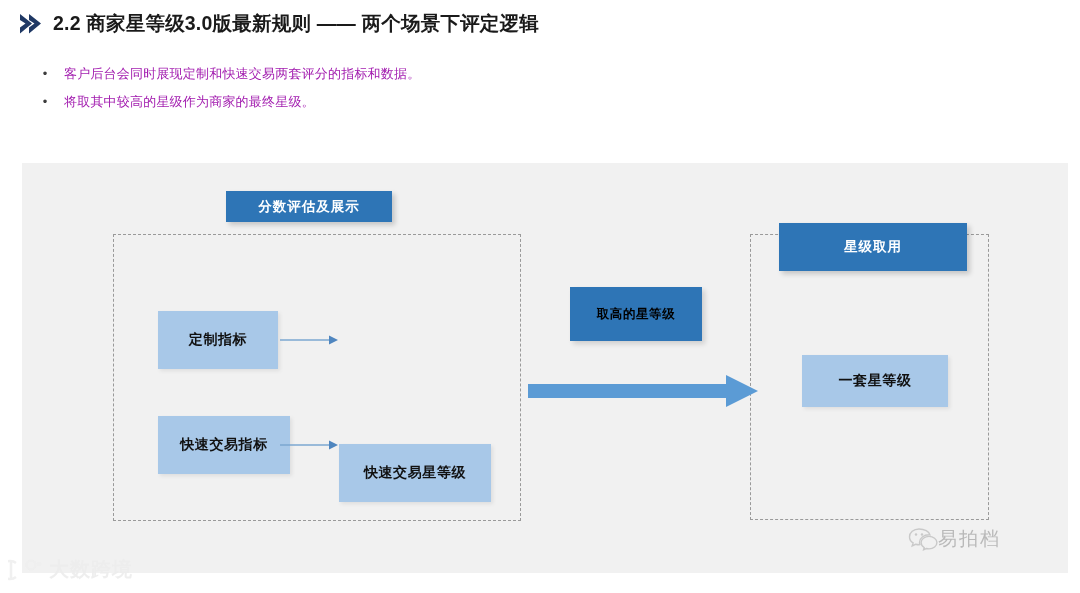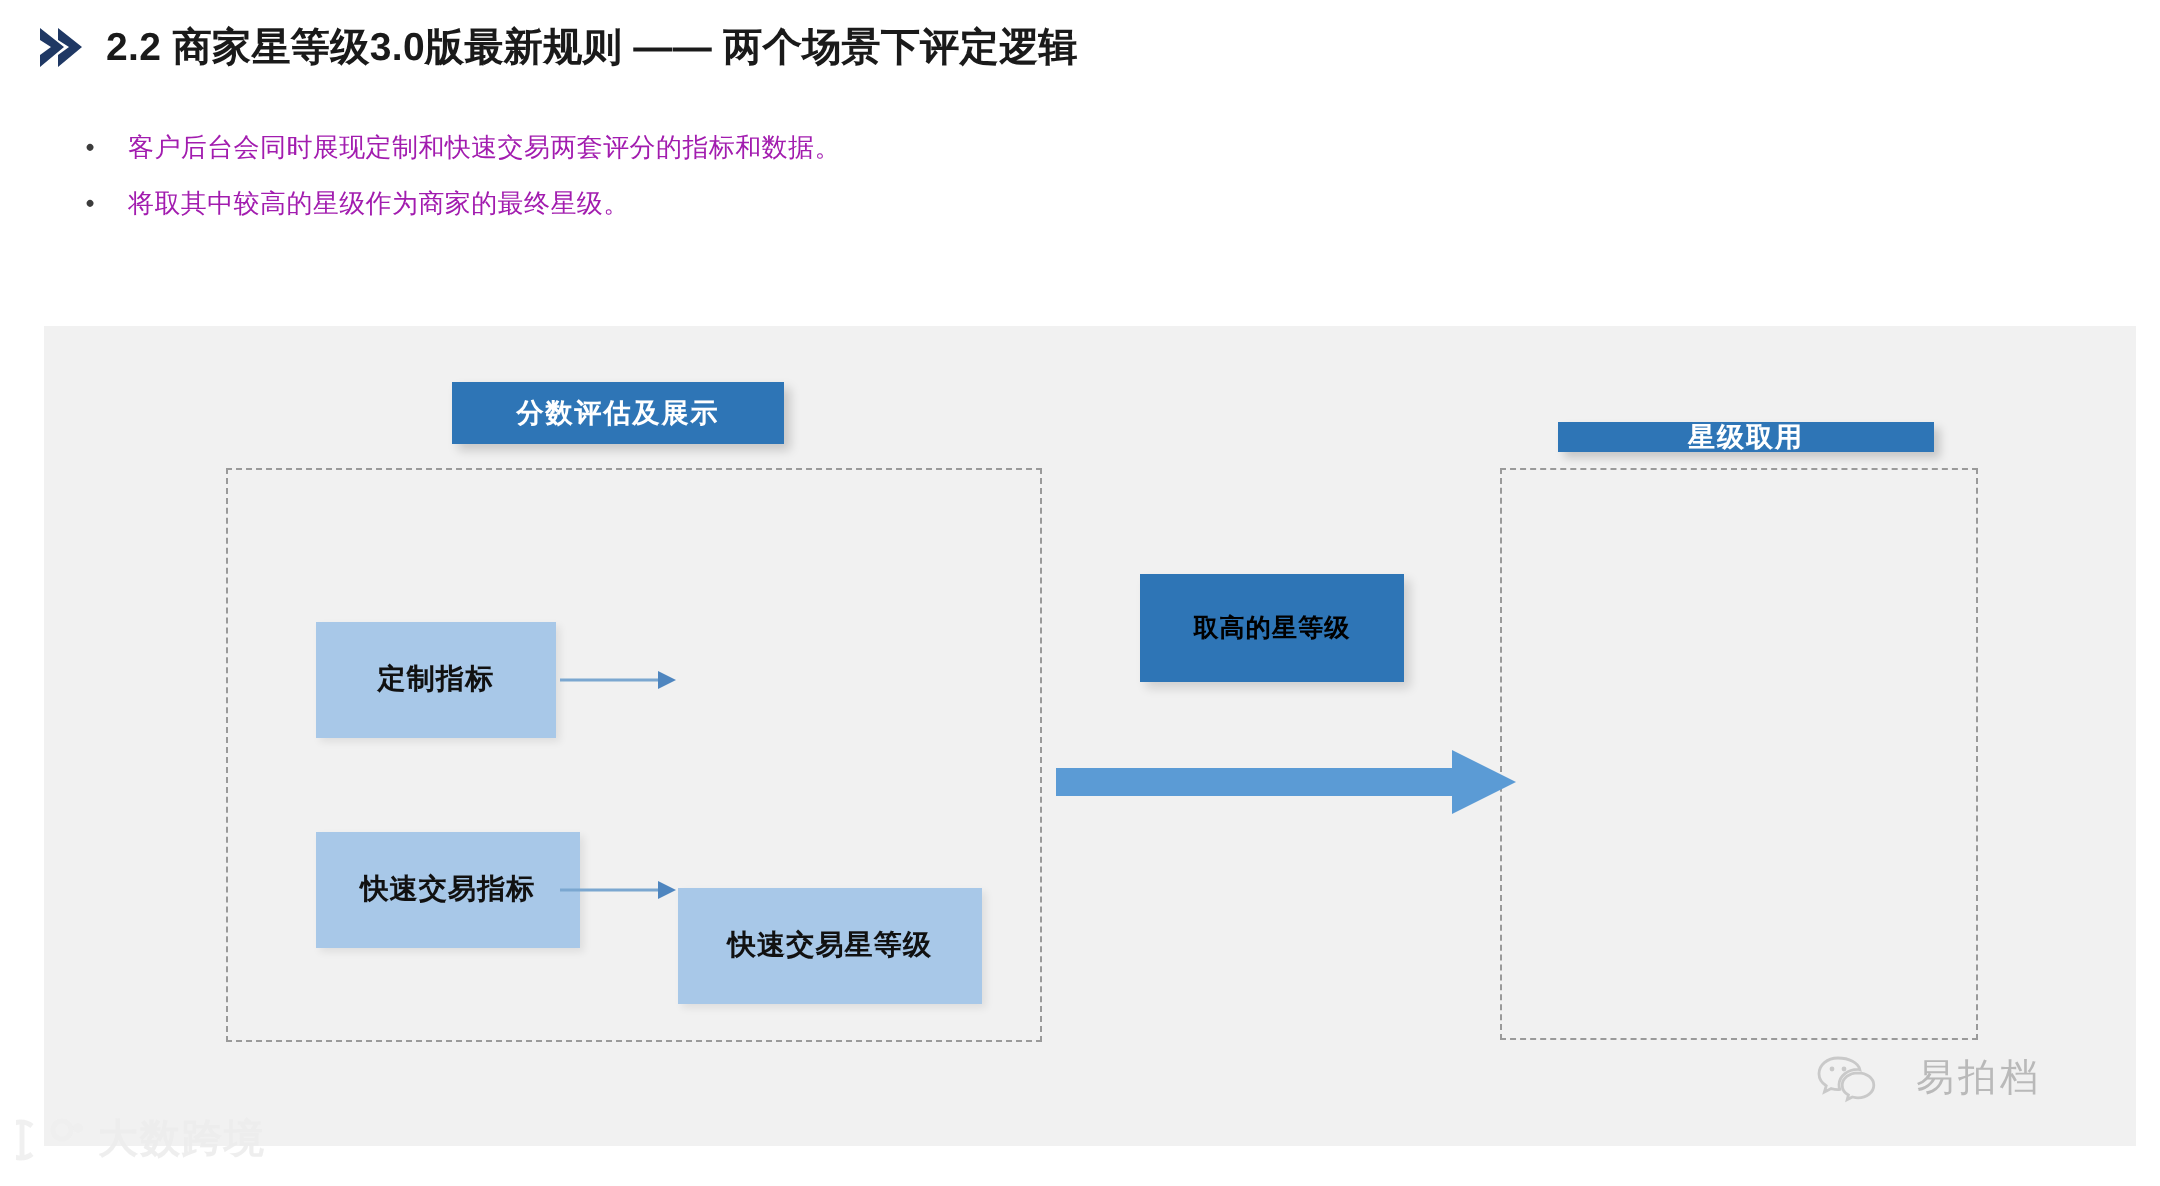--- a/index.html
+++ b/index.html
@@ -94,21 +94,21 @@
     color: #ffffff;
     font-size: 13.5px;
     font-weight: bold;
     letter-spacing: 1px;
     display: flex;
     align-items: center;
     justify-content: center;
     box-shadow: 3px 3px 5px rgba(0,0,0,0.18);
   }
   .banner.score { left: 204px; top: 28px; width: 166px; height: 31px; }
-  .banner.star  { left: 757px; top: 48px; width: 188px; height: 15px; }
+  .banner.star  { left: 757px; top: 60px; width: 188px; height: 48px; }
 
   
   .node {
     position: absolute;
     background: #a8c8e8;
     color: #111111;
     font-size: 14px;
     font-weight: bold;
     letter-spacing: 0.6px;
     display: flex;
@@ -174,21 +174,21 @@
     color: #ededed;
     letter-spacing: 1px;
   }
 
   .wm-right {
     position: absolute;
     left: 908px;
     top: 526px;
     display: flex;
     align-items: center;
-    gap: 20px;
+    gap: 0;
   }
   .wm-right .wm-icon { width: 30px; height: 26px; display: block; }
   .wm-right .wm-text {
     font-size: 19px;
     color: #b9b9b9;
     letter-spacing: 2px;
     font-family: "Liberation Serif", "DejaVu Serif", serif;
   }
 </style>
 </head>
@@ -217,20 +217,21 @@
 
   <div class="group-box left"></div>
   <div class="group-box right"></div>
 
   <div class="banner score">分数评估及展示</div>
   <div class="banner star">星级取用</div>
 
   <div class="node n1">定制指标</div>
   <div class="node n3">快速交易指标</div>
   <div class="node n4">快速交易星等级</div>
+  <div class="node n5">一套星等级</div>
 
   <div class="callout">取高的星等级</div>
 
   <svg class="connector c1" viewBox="0 0 60 14">
     <line x1="0" y1="7" x2="50" y2="7" stroke="#7ba7d0" stroke-width="1.4"></line>
     <path d="M49 2.5 L58 7 L49 11.5 Z" fill="#4f86bf"></path>
   </svg>
   <svg class="connector c2" viewBox="0 0 60 14">
     <line x1="0" y1="7" x2="50" y2="7" stroke="#7ba7d0" stroke-width="1.4"></line>
     <path d="M49 2.5 L58 7 L49 11.5 Z" fill="#4f86bf"></path>

